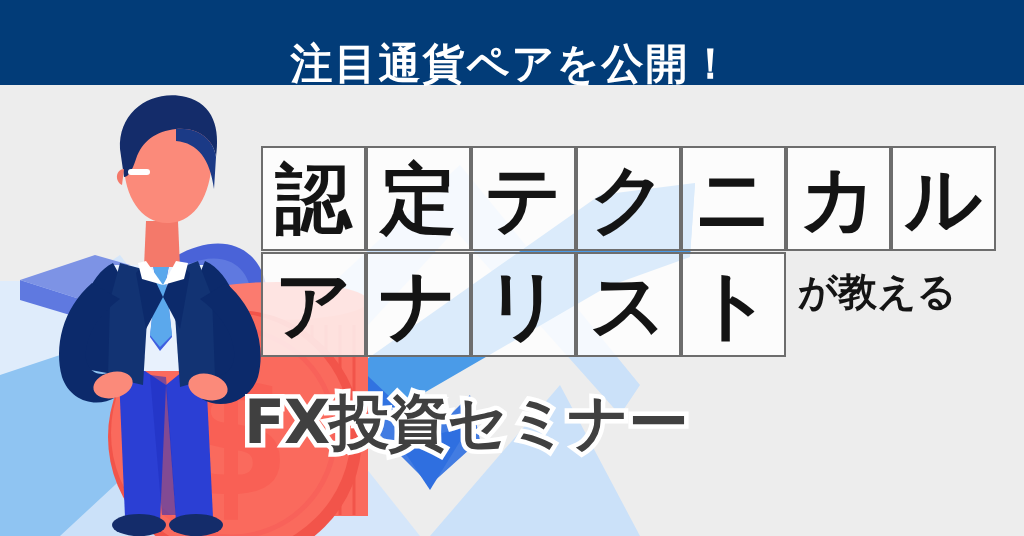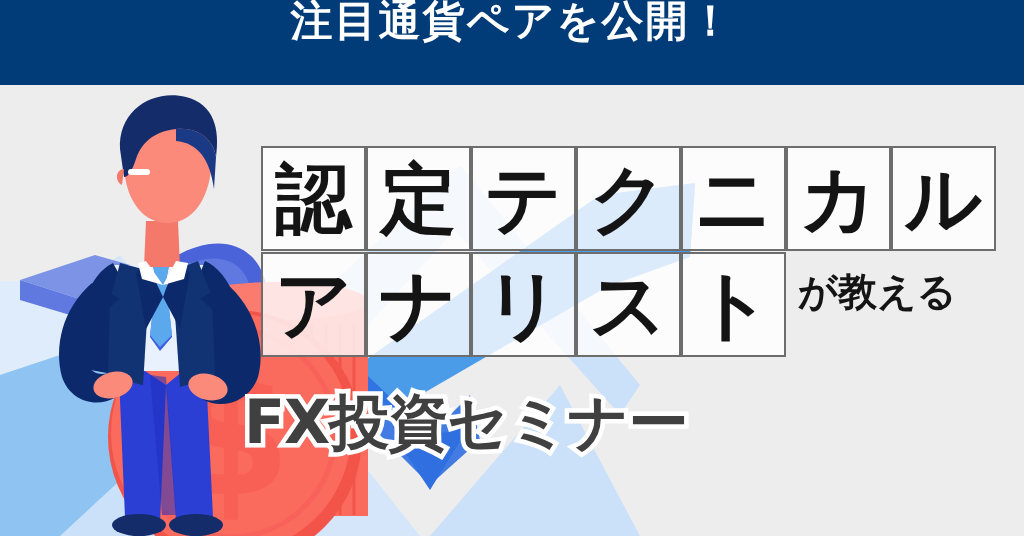--- a/index.html
+++ b/index.html
@@ -20,21 +20,21 @@
   }
 
   
   .top-bar {
     position: absolute;
     left: 0; top: 0;
     width: 1024px;
     height: 85px;
     background: #023c78;
     display: flex;
-    align-items: flex-start;
+    align-items: flex-end;
     justify-content: center;
     z-index: 40;
   }
   .top-bar-text {
     color: #ffffff;
     font-size: 42px;
     font-weight: 700;
     letter-spacing: 2px;
     line-height: 1;
     white-space: nowrap;

